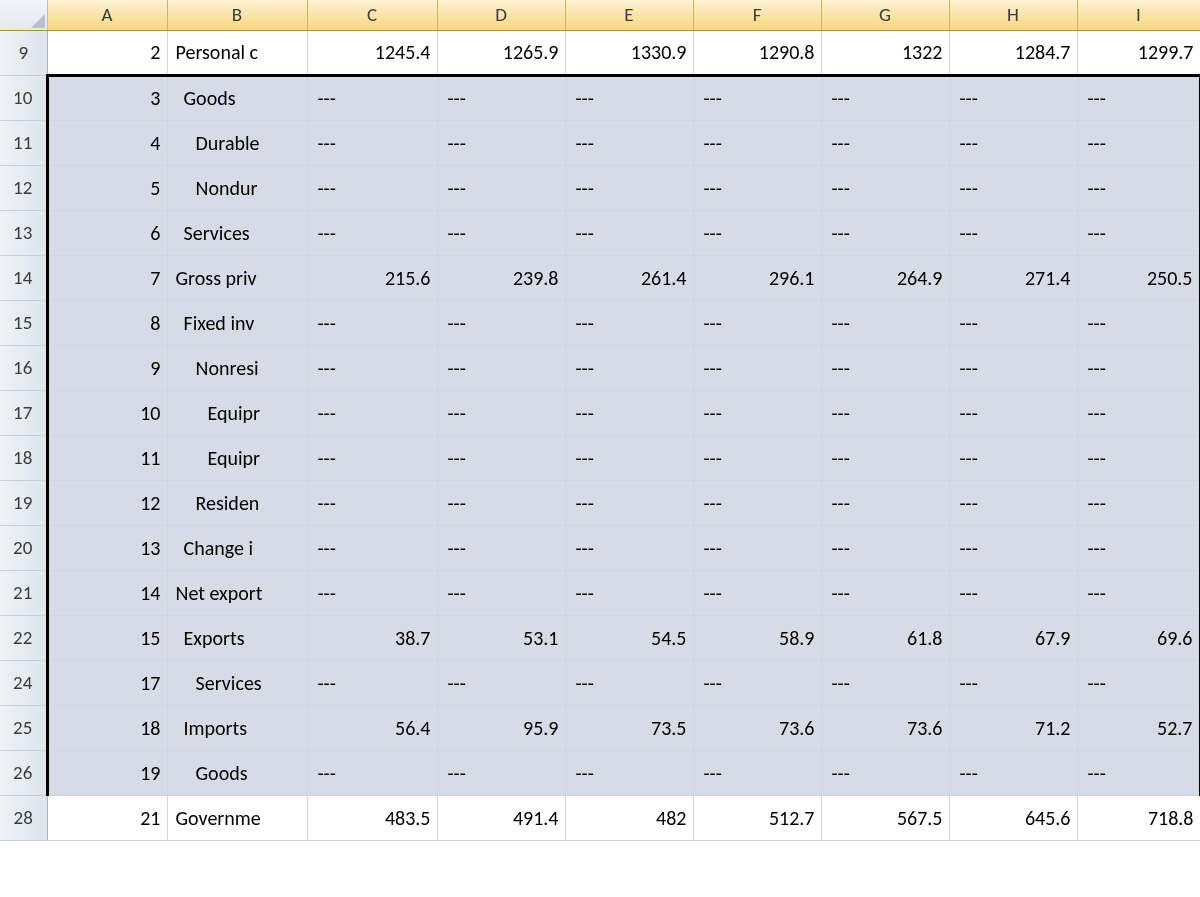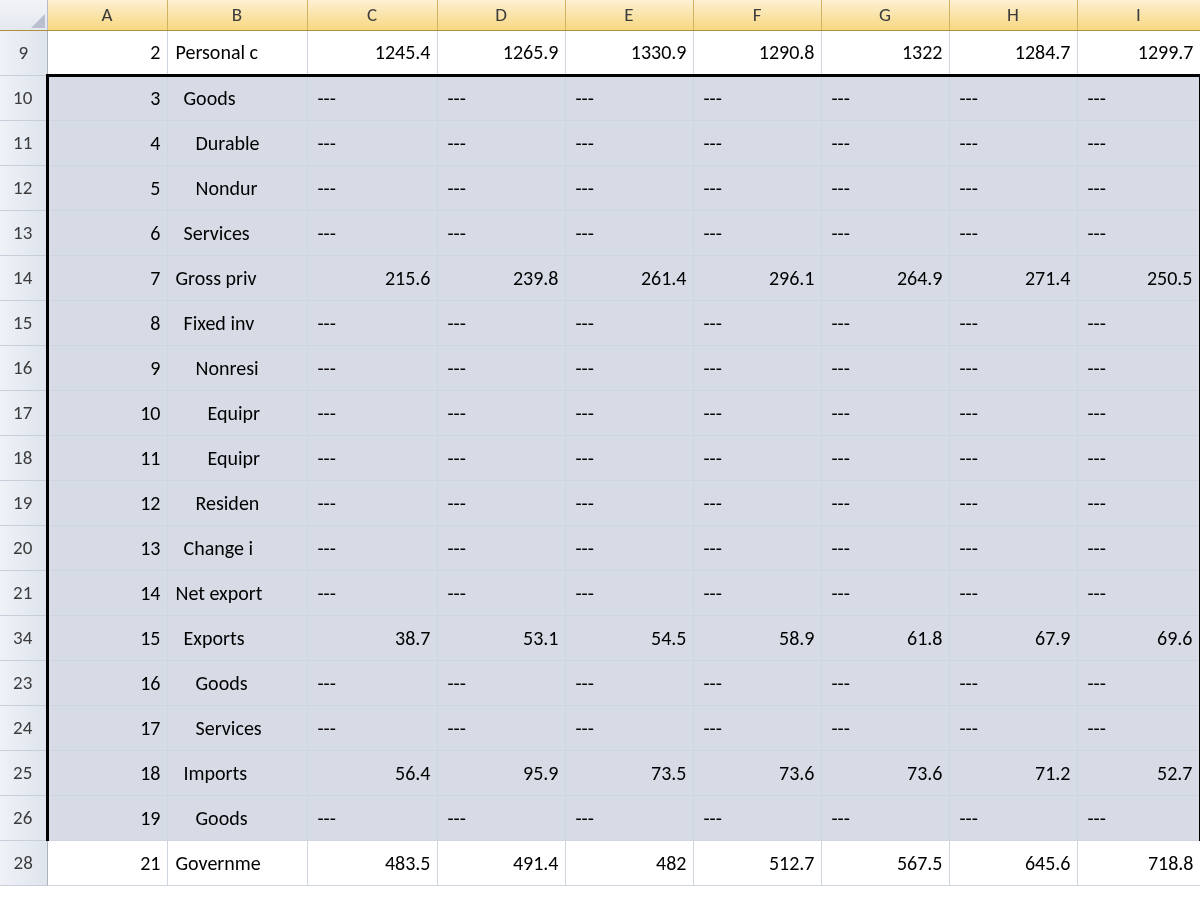--- a/index.html
+++ b/index.html
@@ -268,42 +268,30 @@
         <td class="cell txt"><span class="ind0">Net export</span></td>
         <td class="cell txt" style="text-align: left; padding-left: 10px;">---</td>
         <td class="cell txt" style="text-align: left; padding-left: 10px;">---</td>
         <td class="cell txt" style="text-align: left; padding-left: 10px;">---</td>
         <td class="cell txt" style="text-align: left; padding-left: 10px;">---</td>
         <td class="cell txt" style="text-align: left; padding-left: 10px;">---</td>
         <td class="cell txt" style="text-align: left; padding-left: 10px;">---</td>
         <td class="cell txt last-col" style="text-align: left; padding-left: 10px;">---</td>
       </tr>
       <tr class="sel">
-        <td class="row-hdr">34</td>
+        <td class="row-hdr">22</td>
         <td class="cell num first-col">15</td>
         <td class="cell txt"><span class="ind1">Exports</span></td>
         <td class="cell num">38.7</td>
         <td class="cell num">53.1</td>
         <td class="cell num">54.5</td>
         <td class="cell num">58.9</td>
         <td class="cell num">61.8</td>
         <td class="cell num">67.9</td>
         <td class="cell num last-col">69.6</td>
-      </tr>
-      <tr class="sel">
-        <td class="row-hdr">23</td>
-        <td class="cell num first-col">16</td>
-        <td class="cell txt"><span class="ind2">Goods</span></td>
-        <td class="cell txt" style="text-align: left; padding-left: 10px;">---</td>
-        <td class="cell txt" style="text-align: left; padding-left: 10px;">---</td>
-        <td class="cell txt" style="text-align: left; padding-left: 10px;">---</td>
-        <td class="cell txt" style="text-align: left; padding-left: 10px;">---</td>
-        <td class="cell txt" style="text-align: left; padding-left: 10px;">---</td>
-        <td class="cell txt" style="text-align: left; padding-left: 10px;">---</td>
-        <td class="cell txt last-col" style="text-align: left; padding-left: 10px;">---</td>
       </tr>
       <tr class="sel">
         <td class="row-hdr">24</td>
         <td class="cell num first-col">17</td>
         <td class="cell txt"><span class="ind2">Services</span></td>
         <td class="cell txt" style="text-align: left; padding-left: 10px;">---</td>
         <td class="cell txt" style="text-align: left; padding-left: 10px;">---</td>
         <td class="cell txt" style="text-align: left; padding-left: 10px;">---</td>
         <td class="cell txt" style="text-align: left; padding-left: 10px;">---</td>
         <td class="cell txt" style="text-align: left; padding-left: 10px;">---</td>

